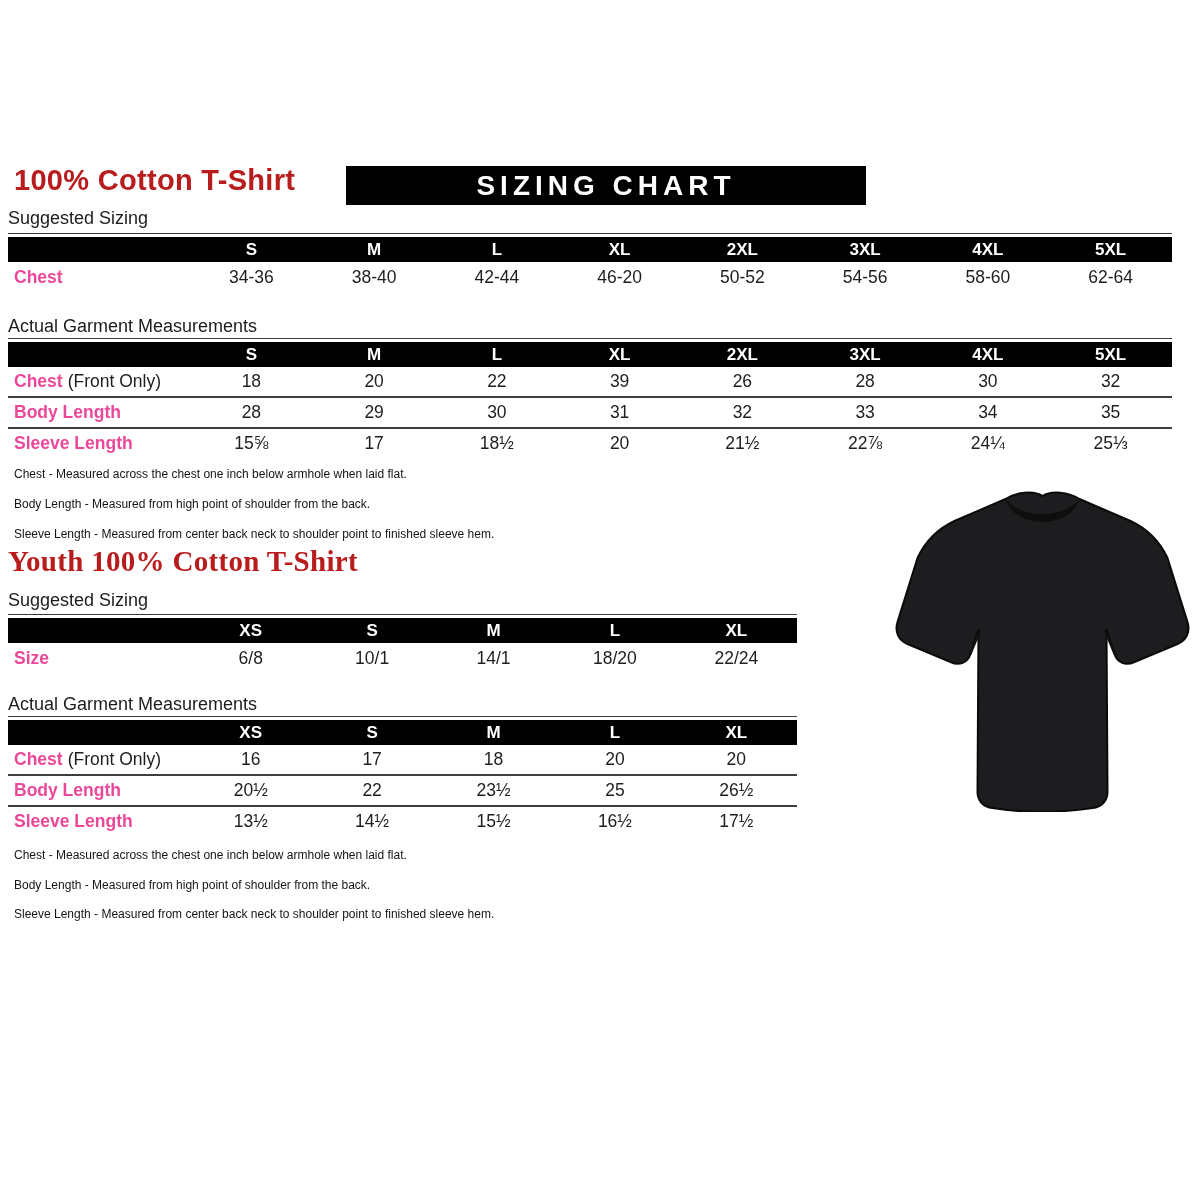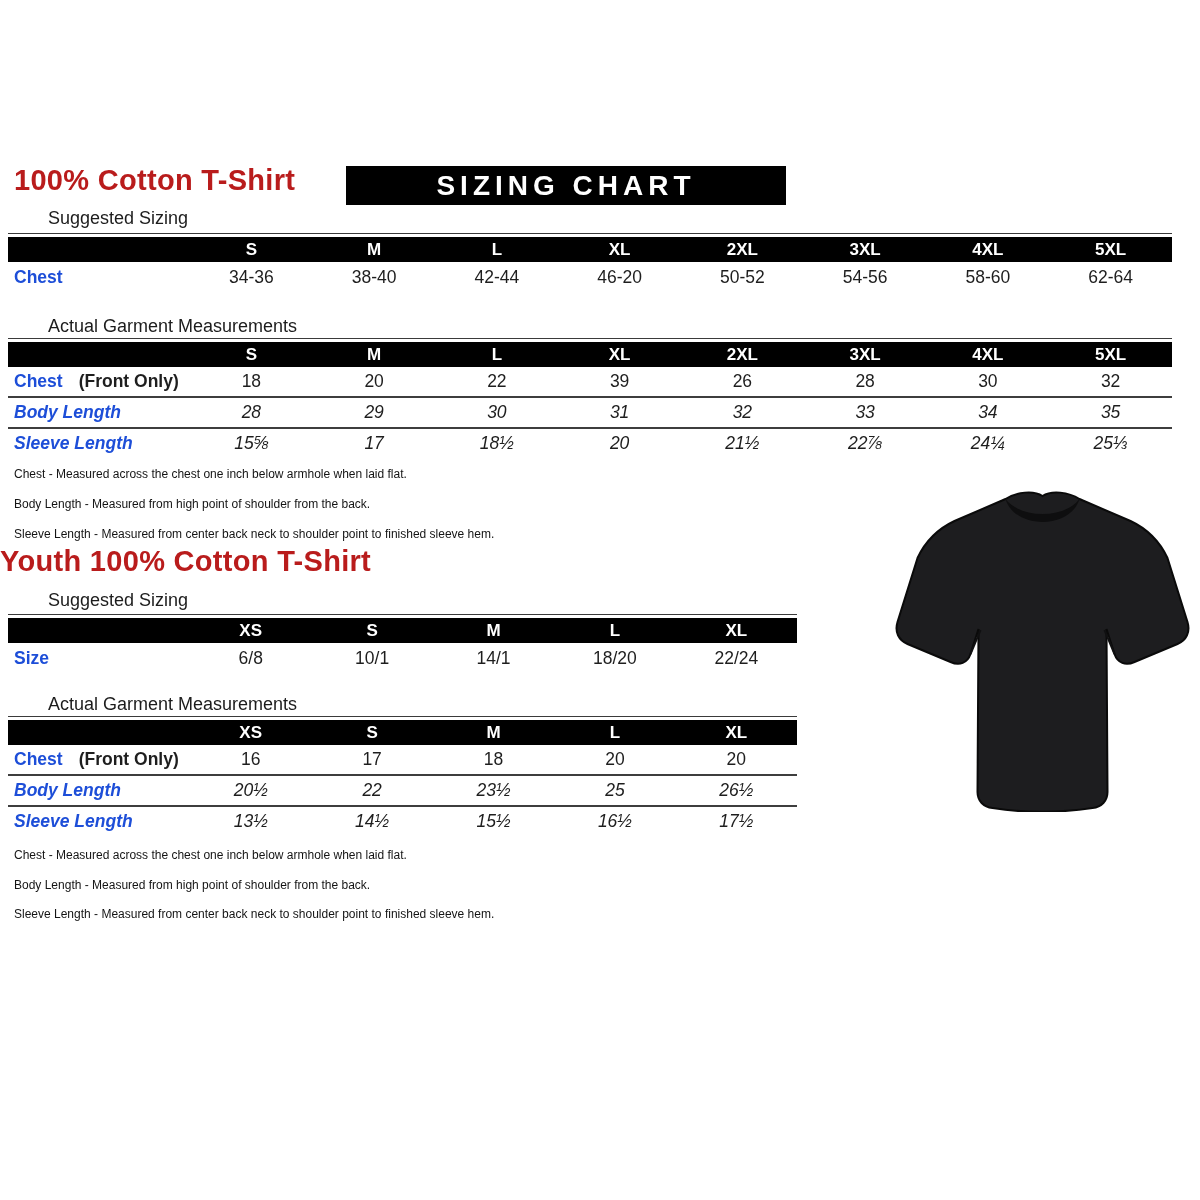--- a/index.html
+++ b/index.html
@@ -5,50 +5,50 @@
   html,body{margin:0;padding:0;}
   body{
     width:1200px;height:1200px;background:#ffffff;position:relative;
     font-family:"Liberation Sans","DejaVu Sans",sans-serif;color:#1a1a1a;
     overflow:hidden;
   }
   .abs{position:absolute;}
   .title{font-size:29px;font-weight:bold;color:#b91c1c;letter-spacing:.3px;white-space:nowrap;}
   #adult-title{left:14px;top:164px;}
   #banner{
-    left:346px;top:166px;width:440px;height:39px;background:#000;color:#fff;
+    left:346px;top:166px;width:520px;height:39px;background:#000;color:#fff;
     display:flex;align-items:center;justify-content:center;
     font-size:28px;font-weight:bold;letter-spacing:5px;white-space:nowrap;
   }
-  .section-label{font-size:18px;color:#1c1c1c;white-space:nowrap;margin-left:40px;}
+  .section-label{font-size:18px;color:#1c1c1c;white-space:nowrap;}
   #adult-suggested-label{left:8px;top:208px;}
   #adult-suggested-table{left:8px;top:233px;width:1164px;}
   #adult-actual-label{left:8px;top:316px;}
   #adult-actual-table{left:8px;top:338px;width:1164px;}
   #adult-notes{left:14px;top:459px;}
-  #youth-title{left:0;top:545px;}
+  #youth-title{left:8px;top:545px;font-family:Liberation Serif, serif;}
   #youth-suggested-label{left:8px;top:590px;}
   #youth-suggested-table{left:8px;top:614px;width:789px;}
   #youth-actual-label{left:8px;top:694px;}
   #youth-actual-table{left:8px;top:716px;width:789px;}
   #youth-notes{left:14px;top:841px;}
   #tshirt{left:890px;top:482px;width:305px;height:330px;}
 
   .rule{height:1px;background:#3a3a3a;margin-bottom:3px;}
   .thead{
     display:flex;background:#000;color:#fff;height:25px;align-items:center;
     font-weight:bold;font-size:17px;
   }
   .trow{display:flex;height:30px;align-items:center;font-size:17.5px;color:#1e1e1e;}
   .m-rows .trow{height:29px;}
-  .m-rows .trow + .trow{border-top:2px solid #3e3e3e;font-style:italic;}
+  .m-rows .trow + .trow{border-top:2px solid #3e3e3e;}
   .t-label{width:182px;padding-left:6px;box-sizing:border-box;white-space:nowrap;}
   .t-col{flex:1;text-align:center;}
-  .b{font-weight:bold;color:#1d4ed8;}
-  .sfx{font-weight:bold;margin-left:16px;}
+  .b{font-weight:bold;color:#ec4899;}
+  .sfx{font-weight:normal;margin-left:5px;}
   .notes{font-size:12px;line-height:30px;color:#141414;white-space:nowrap;}
   #youth-notes{line-height:29.5px;}
 </style>
 </head>
 <body>
 
 <div>
 
   <div class="abs title" id="adult-title">100% Cotton T-Shirt</div>
 

